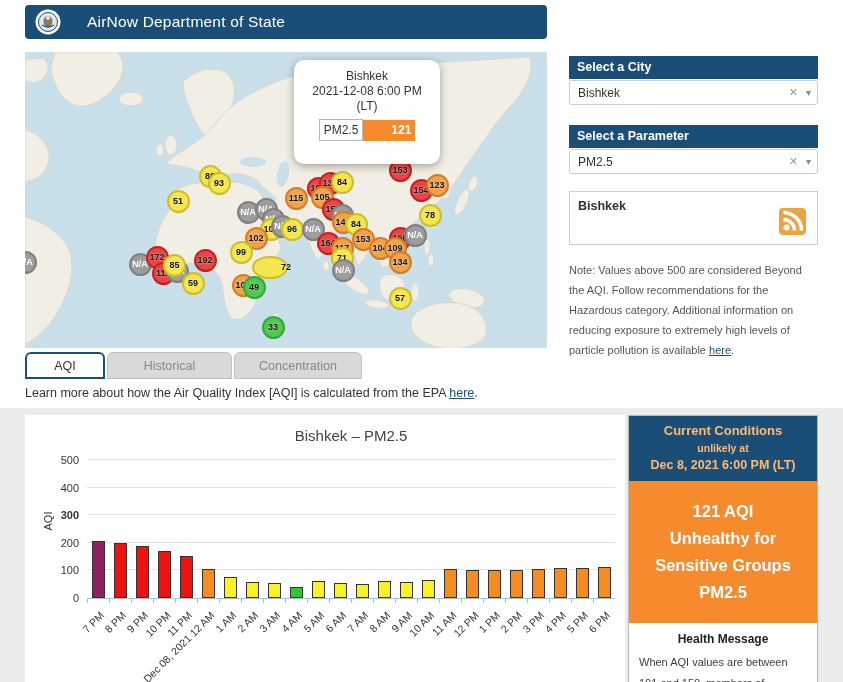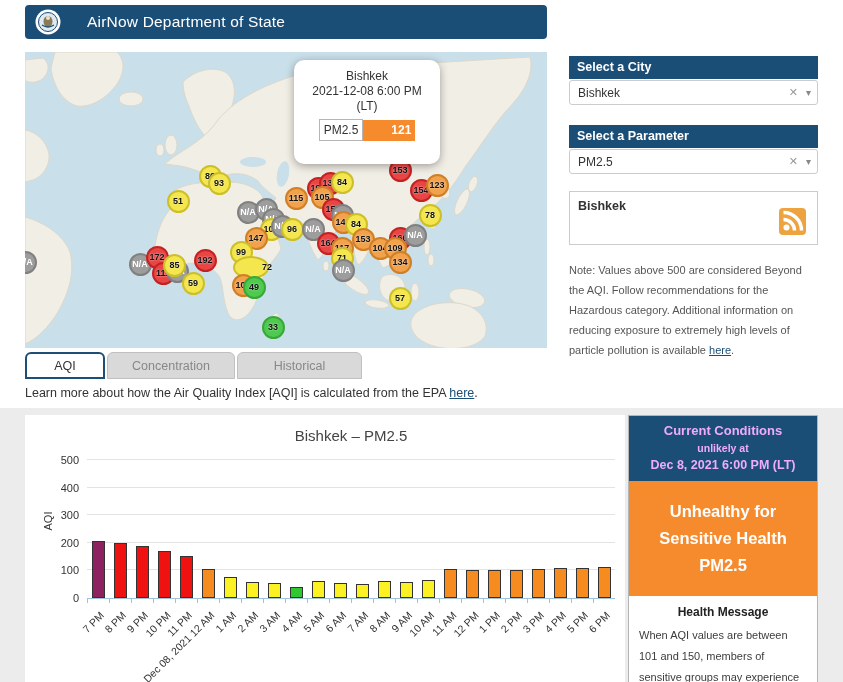--- a/index.html
+++ b/index.html
@@ -68,21 +68,21 @@
   .axisline { position:absolute; left:0; top:138px; width:100%; height:5px;
     border-top:1px solid #9fc3dc;
     background:repeating-linear-gradient(to right, #9fc3dc 0 1px, transparent 1px 22px); }
   .bar { position:absolute; bottom:0; width:13px; border:1px solid #333; cursor:pointer; }
   .xlab { position:absolute; top:149px; font-size:10.5px; color:#333; white-space:nowrap;
     transform:rotate(-45deg); transform-origin:top right; }
 
   
   .cond { position:absolute; left:628px; top:7px; width:190px; background:#fff;
     border:1px solid #b5b5b5; min-height:258px; }
-  .cond-head { background:#1b4e77; color:#f0abfc; text-align:center; padding:7px 4px 9px; }
+  .cond-head { background:#1b4e77; color:#fdba74; text-align:center; padding:7px 4px 9px; }
   .cond-head .t1 { font-size:13px; font-weight:bold; }
   .cond-head .t2 { font-size:10.5px; font-weight:bold; margin-top:4px; }
   .cond-head .t3 { font-size:12.5px; font-weight:bold; margin-top:4px; }
   .cond-aqi { background:#f68b2e; color:#fff; text-align:center; font-weight:bold;
     font-size:16.5px; line-height:27px; padding:17px 8px; }
   .cond-health { padding:9px 10px 14px; }
   .cond-health .ht { text-align:center; font-size:12px; font-weight:bold; color:#222; margin-bottom:6px; }
   .cond-health .hm { font-size:11px; color:#3c3c3c; line-height:21px; }
 </style>
 </head>
@@ -149,23 +149,23 @@
         <div class="marker" style="left: 168.5px; top: 196.5px; background: rgb(233, 69, 69); border-color: rgb(195, 34, 34);">192</div>
         <div class="marker" style="left: 156.5px; top: 219.5px; background: rgb(244, 230, 77); border-color: rgb(205, 191, 42);">59</div>
         <div class="marker" style="left: 259.5px; top: 134.5px; background: rgb(242, 162, 75); border-color: rgb(208, 127, 39);">115</div>
         <div class="marker" style="left: 211.5px; top: 148.5px; background: rgb(157, 157, 157); border-color: rgb(128, 128, 128); color: rgb(255, 255, 255); text-shadow: none;">N/A</div>
         <div class="marker" style="left: 229.5px; top: 145.5px; background: rgb(157, 157, 157); border-color: rgb(128, 128, 128); color: rgb(255, 255, 255); text-shadow: none;">N/A</div>
         <div class="marker" style="left: 236.5px; top: 155.5px; background: rgb(157, 157, 157); border-color: rgb(128, 128, 128); color: rgb(255, 255, 255); text-shadow: none;">N/A</div>
         <div class="marker" style="left: 234.5px; top: 165.5px; background: rgb(244, 230, 77); border-color: rgb(205, 191, 42);">100</div>
         <div class="marker" style="left: 245.5px; top: 162.5px; background: rgb(157, 157, 157); border-color: rgb(128, 128, 128); color: rgb(255, 255, 255); text-shadow: none;">N/A</div>
         <div class="marker" style="left: 255.5px; top: 165.5px; background: rgb(244, 230, 77); border-color: rgb(205, 191, 42);">96</div>
         <div class="marker" style="left: 276.5px; top: 165.5px; background: rgb(157, 157, 157); border-color: rgb(128, 128, 128); color: rgb(255, 255, 255); text-shadow: none;">N/A</div>
-        <div class="marker" style="left: 219.5px; top: 174.5px; background: rgb(242, 162, 75); border-color: rgb(208, 127, 39);">147</div>
+        <div class="marker" style="left: 219.5px; top: 174.5px; background: rgb(242, 162, 75); border-color: rgb(208, 127, 39);">102</div>
         <div class="marker" style="left: 204.5px; top: 188.5px; background: rgb(244, 230, 77); border-color: rgb(205, 191, 42);">99</div>
-        <div class="marker" style="left: 208px; top: 203.5px; background: rgb(244, 230, 77); border-color: rgb(205, 191, 42); padding-left: 32px;">72</div>
+        <div class="marker" style="left: 227px; top: 203.5px; background: rgb(244, 230, 77); border-color: rgb(205, 191, 42); padding-left: 32px;">72</div>
         <div class="marker" style="left: 206.5px; top: 221.5px; background: rgb(242, 162, 75); border-color: rgb(208, 127, 39);">104</div>
         <div class="marker" style="left: 217.5px; top: 223.5px; background: rgb(78, 203, 78); border-color: rgb(57, 168, 57);">49</div>
         <div class="marker" style="left: 236.5px; top: 263.5px; background: rgb(78, 203, 78); border-color: rgb(57, 168, 57);">33</div>
         <div class="marker" style="left: 281.5px; top: 124.5px; background: rgb(233, 69, 69); border-color: rgb(195, 34, 34);">192</div>
         <div class="marker" style="left: 293.5px; top: 119.5px; background: rgb(233, 69, 69); border-color: rgb(195, 34, 34);">134</div>
         <div class="marker" style="left: 305.5px; top: 118.5px; background: rgb(244, 230, 77); border-color: rgb(205, 191, 42);">84</div>
         <div class="marker" style="left: 285.5px; top: 133.5px; background: rgb(242, 162, 75); border-color: rgb(208, 127, 39);">105</div>
         <div class="marker" style="left: 296.5px; top: 145.5px; background: rgb(233, 69, 69); border-color: rgb(195, 34, 34);">156</div>
         <div class="marker" style="left: 305.5px; top: 151.5px; background: rgb(157, 157, 157); border-color: rgb(128, 128, 128); color: rgb(255, 255, 255); text-shadow: none;">N/A</div>
         <div class="marker" style="left: 306.5px; top: 158.5px; background: rgb(242, 162, 75); border-color: rgb(208, 127, 39);">142</div>
@@ -227,40 +227,40 @@
           <path d="M4.5 4.5 A18 18 0 0 1 22.5 22.5" stroke="#fff" stroke-width="3.4" fill="none"></path>
         </svg>
       </span>
     </div>
 
     <p class="note"><span>Note: Values above 500 are considered Beyond the AQI. Follow recommendations for the Hazardous category. Additional information on reducing exposure to extremely high levels of particle pollution is available </span><a class="lnk">here</a><span>.</span></p>
   </div>
 
   <div class="tabs">
     <div class="tab active">AQI</div>
+    <div class="tab inactive w2">Historical</div>
     <div class="tab inactive w1">Concentration</div>
-    <div class="tab inactive w2">Historical</div>
   </div>
 
   <p class="learn"><span>Learn more about how the Air Quality Index [AQI] is calculated from the EPA </span><a class="lnk">here</a><span>.</span></p>
 
   <div class="bottom">
 
     <div class="chart-card">
       <div class="chart-title">Bishkek – PM2.5</div>
       <div class="ylabel">AQI</div>
       <div class="plot">
         <div class="axisline"></div>
       <div class="ytick" style="bottom: -6px;">0</div>
           <div class="gridline" style="bottom: 27.6px;"></div>
           <div class="ytick" style="bottom: 21.6px;">100</div>
           <div class="gridline" style="bottom: 55.2px;"></div>
           <div class="ytick" style="bottom: 49.2px;">200</div>
           <div class="gridline" style="bottom: 82.8px;"></div>
-          <div class="ytick" style="bottom: 76.8px;">300</div>
+          <div class="ytick" style="bottom: 76.8px; font-weight: bold;">300</div>
           <div class="gridline" style="bottom: 110.4px;"></div>
           <div class="ytick" style="bottom: 104.4px;">400</div>
           <div class="gridline" style="bottom: 138px;"></div>
           <div class="ytick" style="bottom: 132px;">500</div>
           <div class="bar" style="left: 4.5px; height: 57px; background: rgb(142, 33, 96);"></div>
           <div class="xlab" style="right: 517px;">7 PM</div>
           <div class="bar" style="left: 26.5px; height: 55px; background: rgb(240, 17, 17);"></div>
           <div class="xlab" style="right: 495px;">8 PM</div>
           <div class="bar" style="left: 48.5px; height: 52px; background: rgb(240, 17, 17);"></div>
           <div class="xlab" style="right: 473px;">9 PM</div>
@@ -309,21 +309,22 @@
         </div>
     </div>
 
     <div class="cond">
       <div class="cond-head">
         <div class="t1">Current Conditions</div>
         <div class="t2">unlikely at</div>
         <div class="t3">Dec 8, 2021 6:00 PM (LT)</div>
       </div>
       <div class="cond-aqi">
-        <div>Unhealthy for Sensitive Health</div>
+        <div>121 AQI</div>
+        <div>Unhealthy for Sensitive Groups</div>
         <div>PM2.5</div>
       </div>
       <div class="cond-health">
         <div class="ht">Health Message</div>
         <div class="hm">When AQI values are between 101 and 150, members of sensitive groups may experience health effects, but the general public is unlikely to be affected.</div>
       </div>
     </div>
 
   </div>
 </div>

